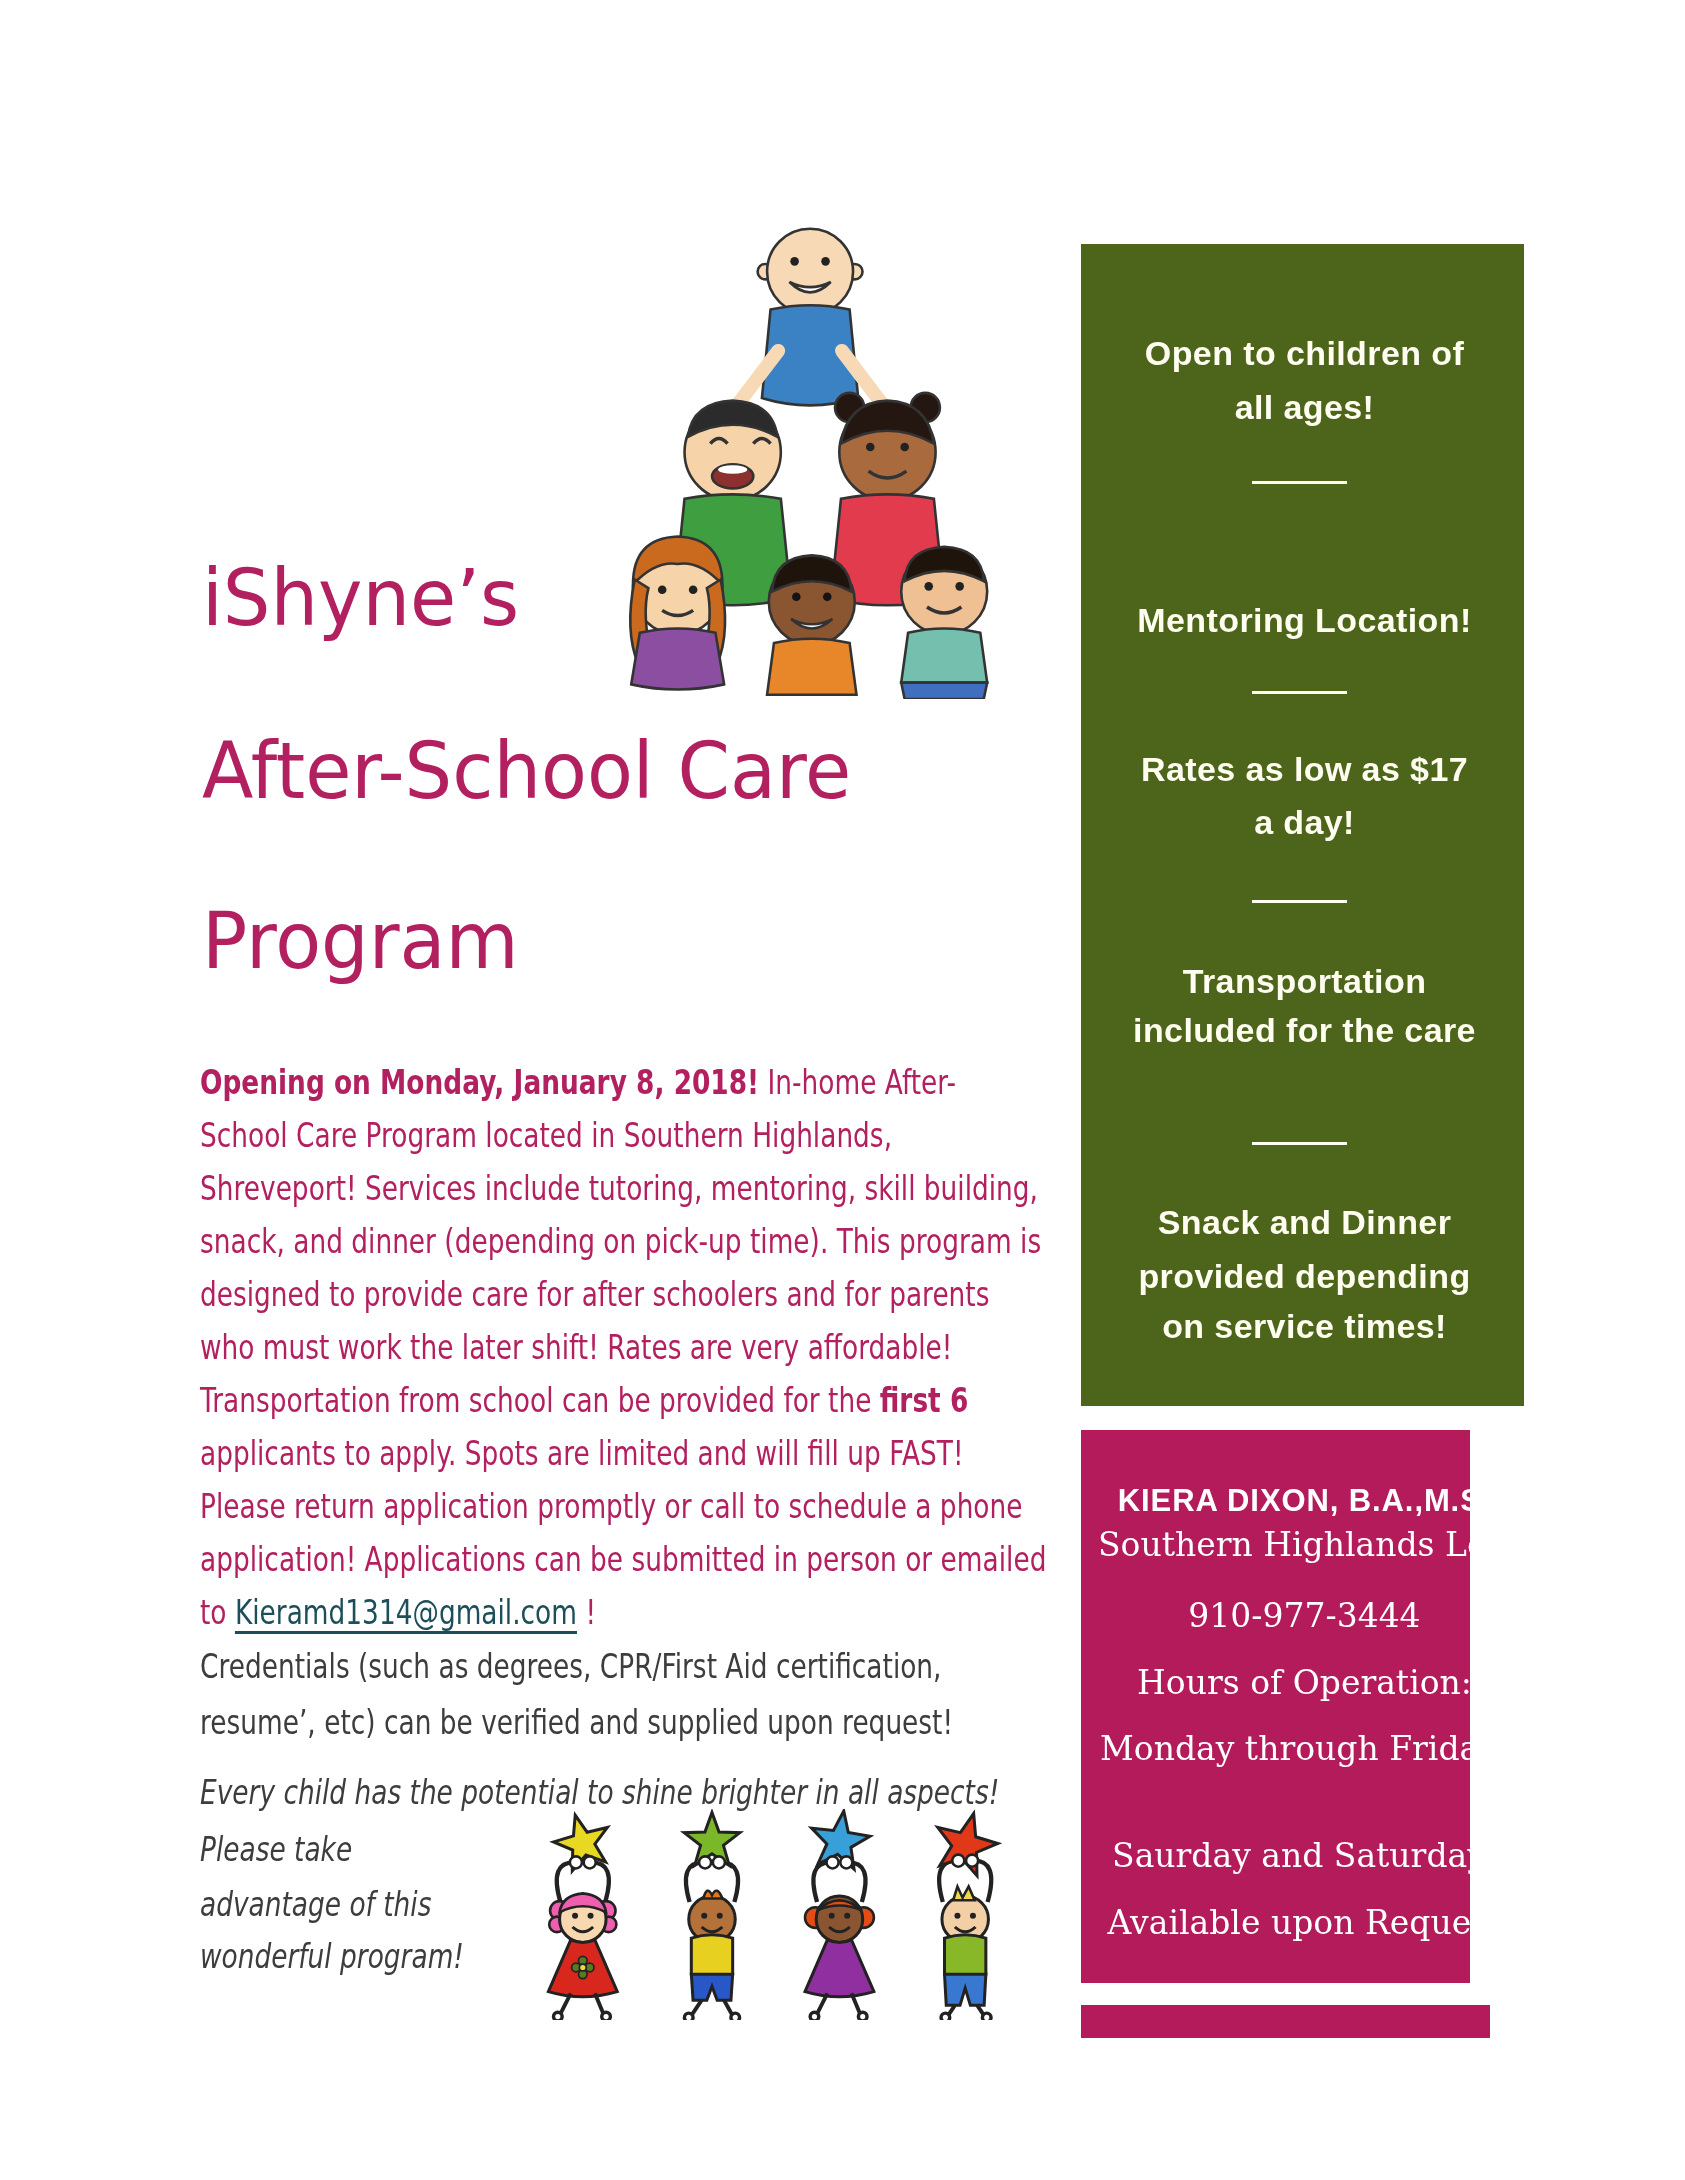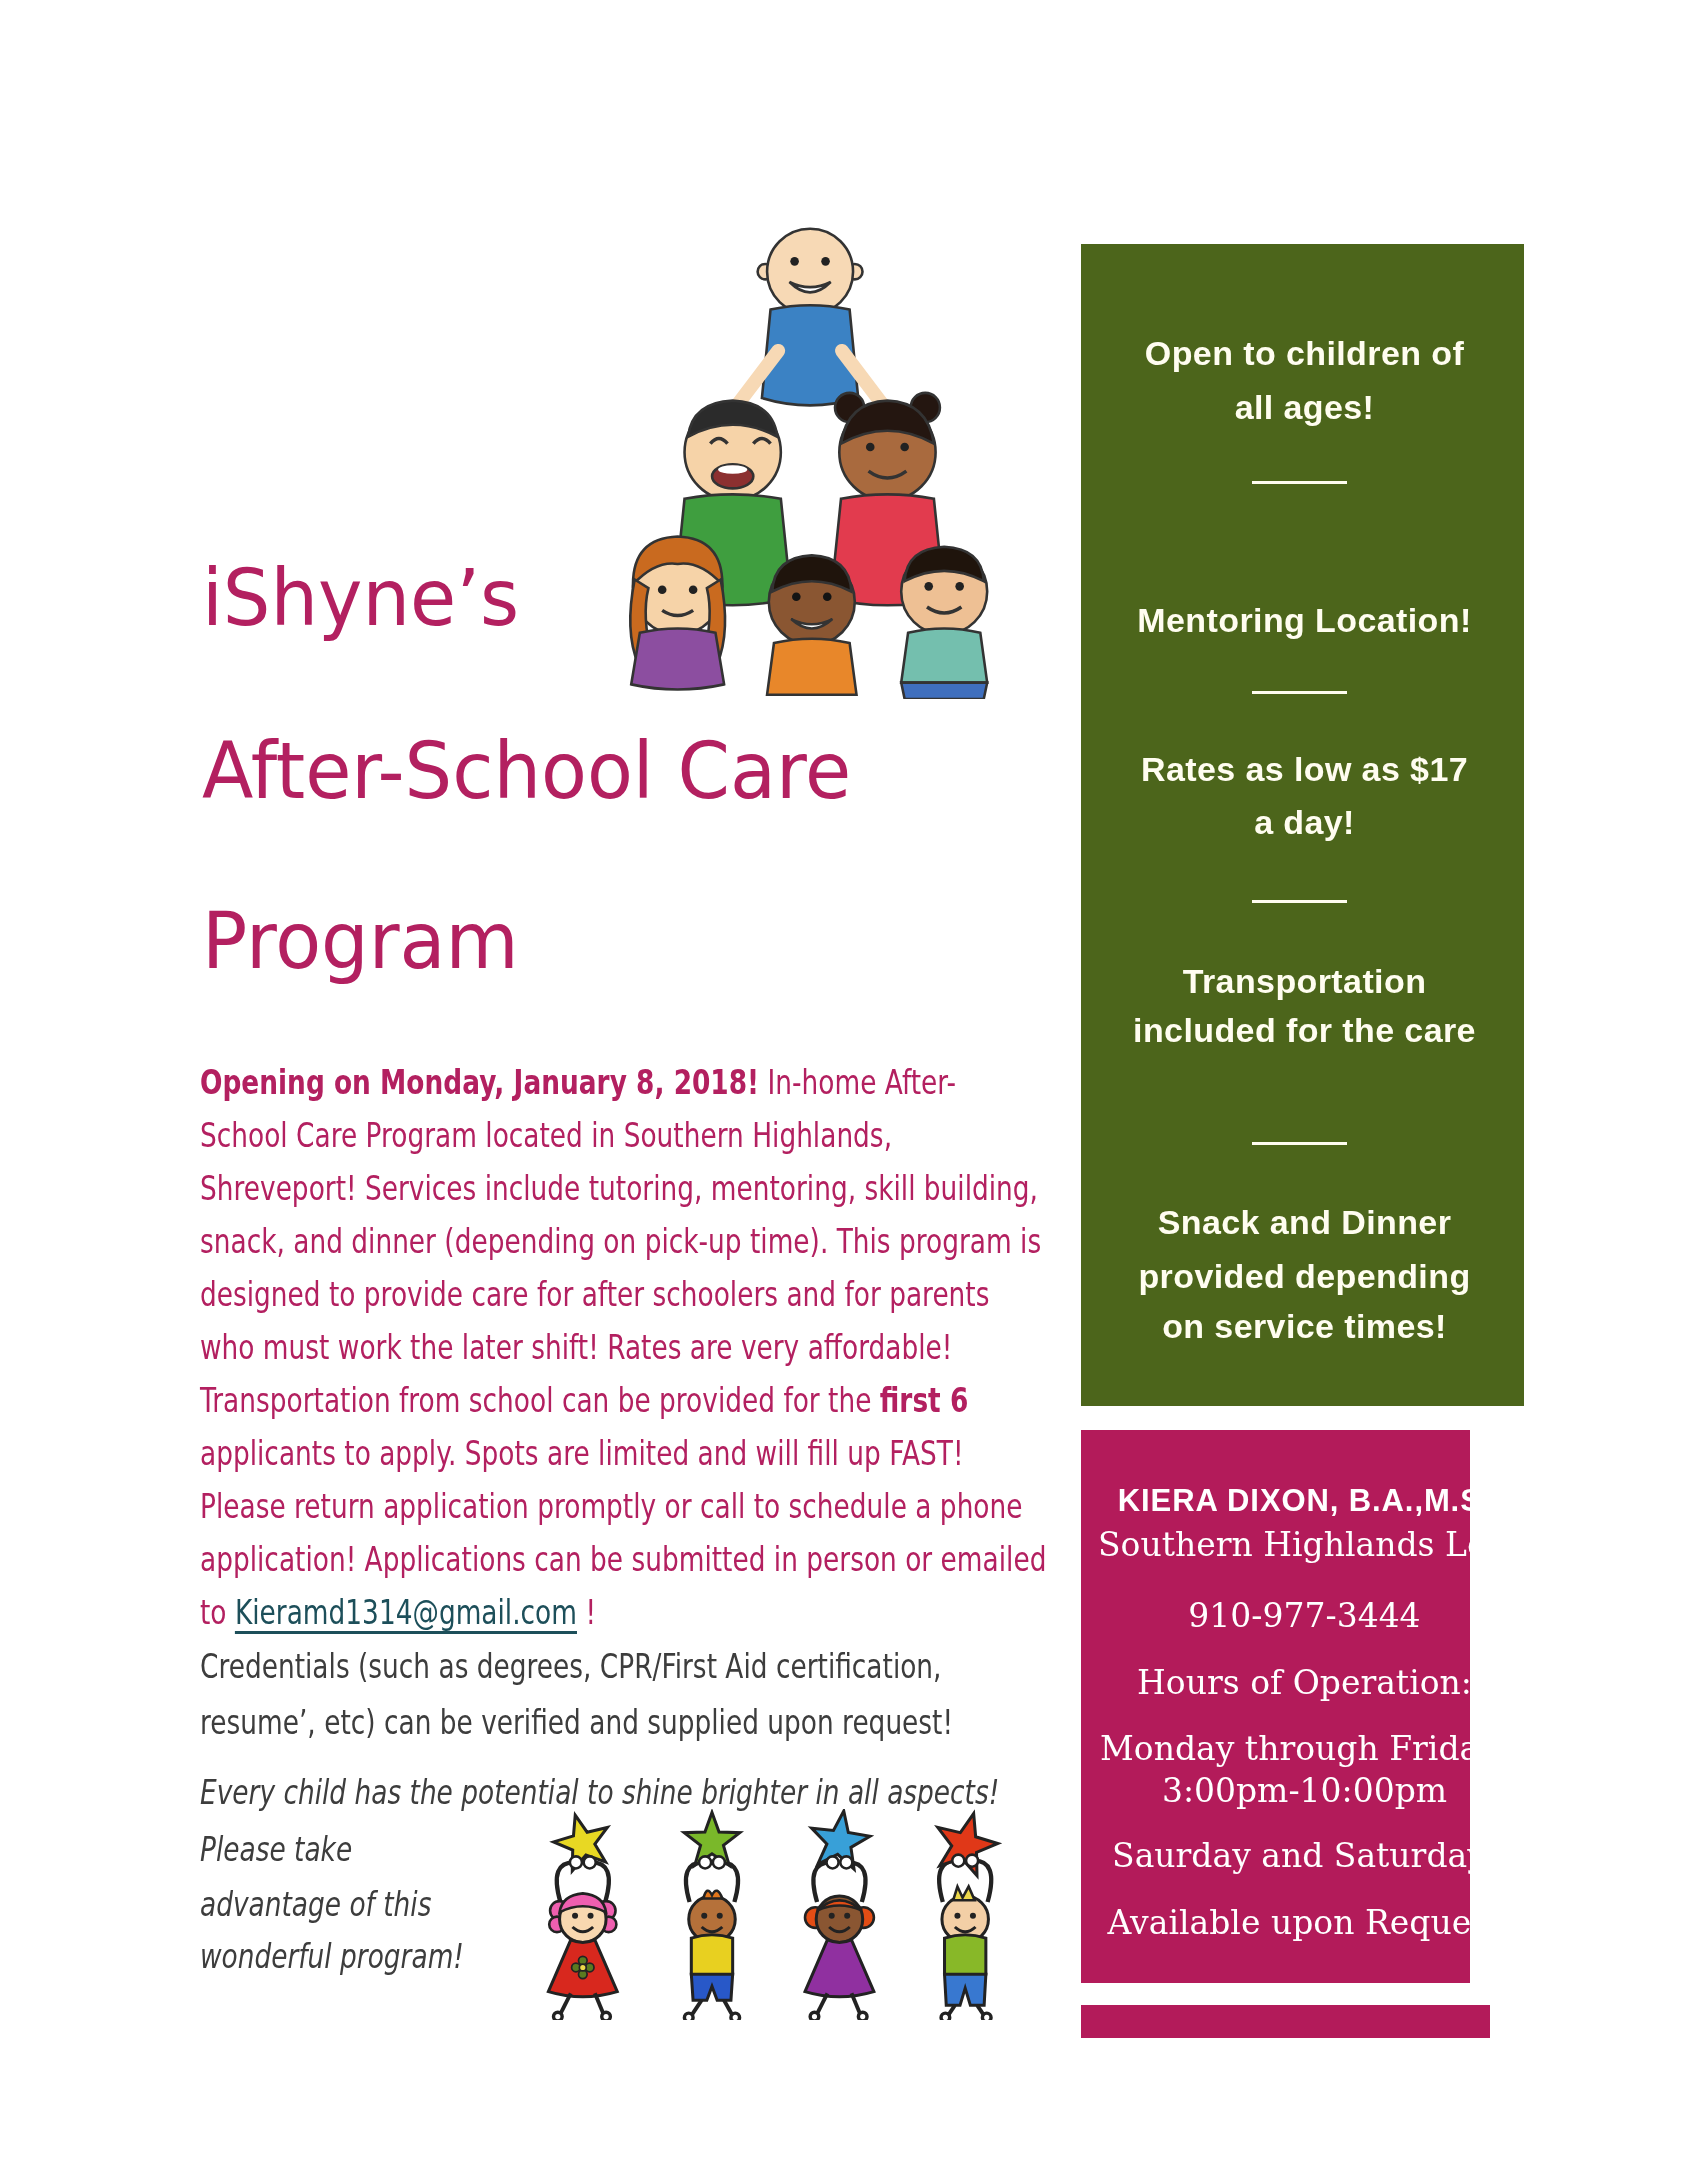--- a/index.html
+++ b/index.html
@@ -273,21 +273,20 @@
     <div class="sline" style="top:1006px">provided depending</div>
     <div class="sline" style="top:1056px">on service times!</div>
   </div>
 
   <div class="contact">
     <div class="cline cname" style="top:49px">KIERA DIXON, B.A.,M.S.</div>
     <div class="cline cserif" style="top:93px">Southern Highlands Location</div>
     <div class="cline cserif" style="top:164px">910-977-3444</div>
     <div class="cline cserif" style="top:231px">Hours of Operation:</div>
     <div class="cline cserif" style="top:297px">Monday through Friday:</div>
-    <div class="cline cserif" style="top:339px">3:00pm-10:00pm</div>
     <div class="cline cserif" style="top:404px">Saurday and Saturday:</div>
     <div class="cline cserif" style="top:471px">Available upon Request</div>
   </div>
 
   <div class="strip"></div>
 
 </div>
 
 
 </body></html>

